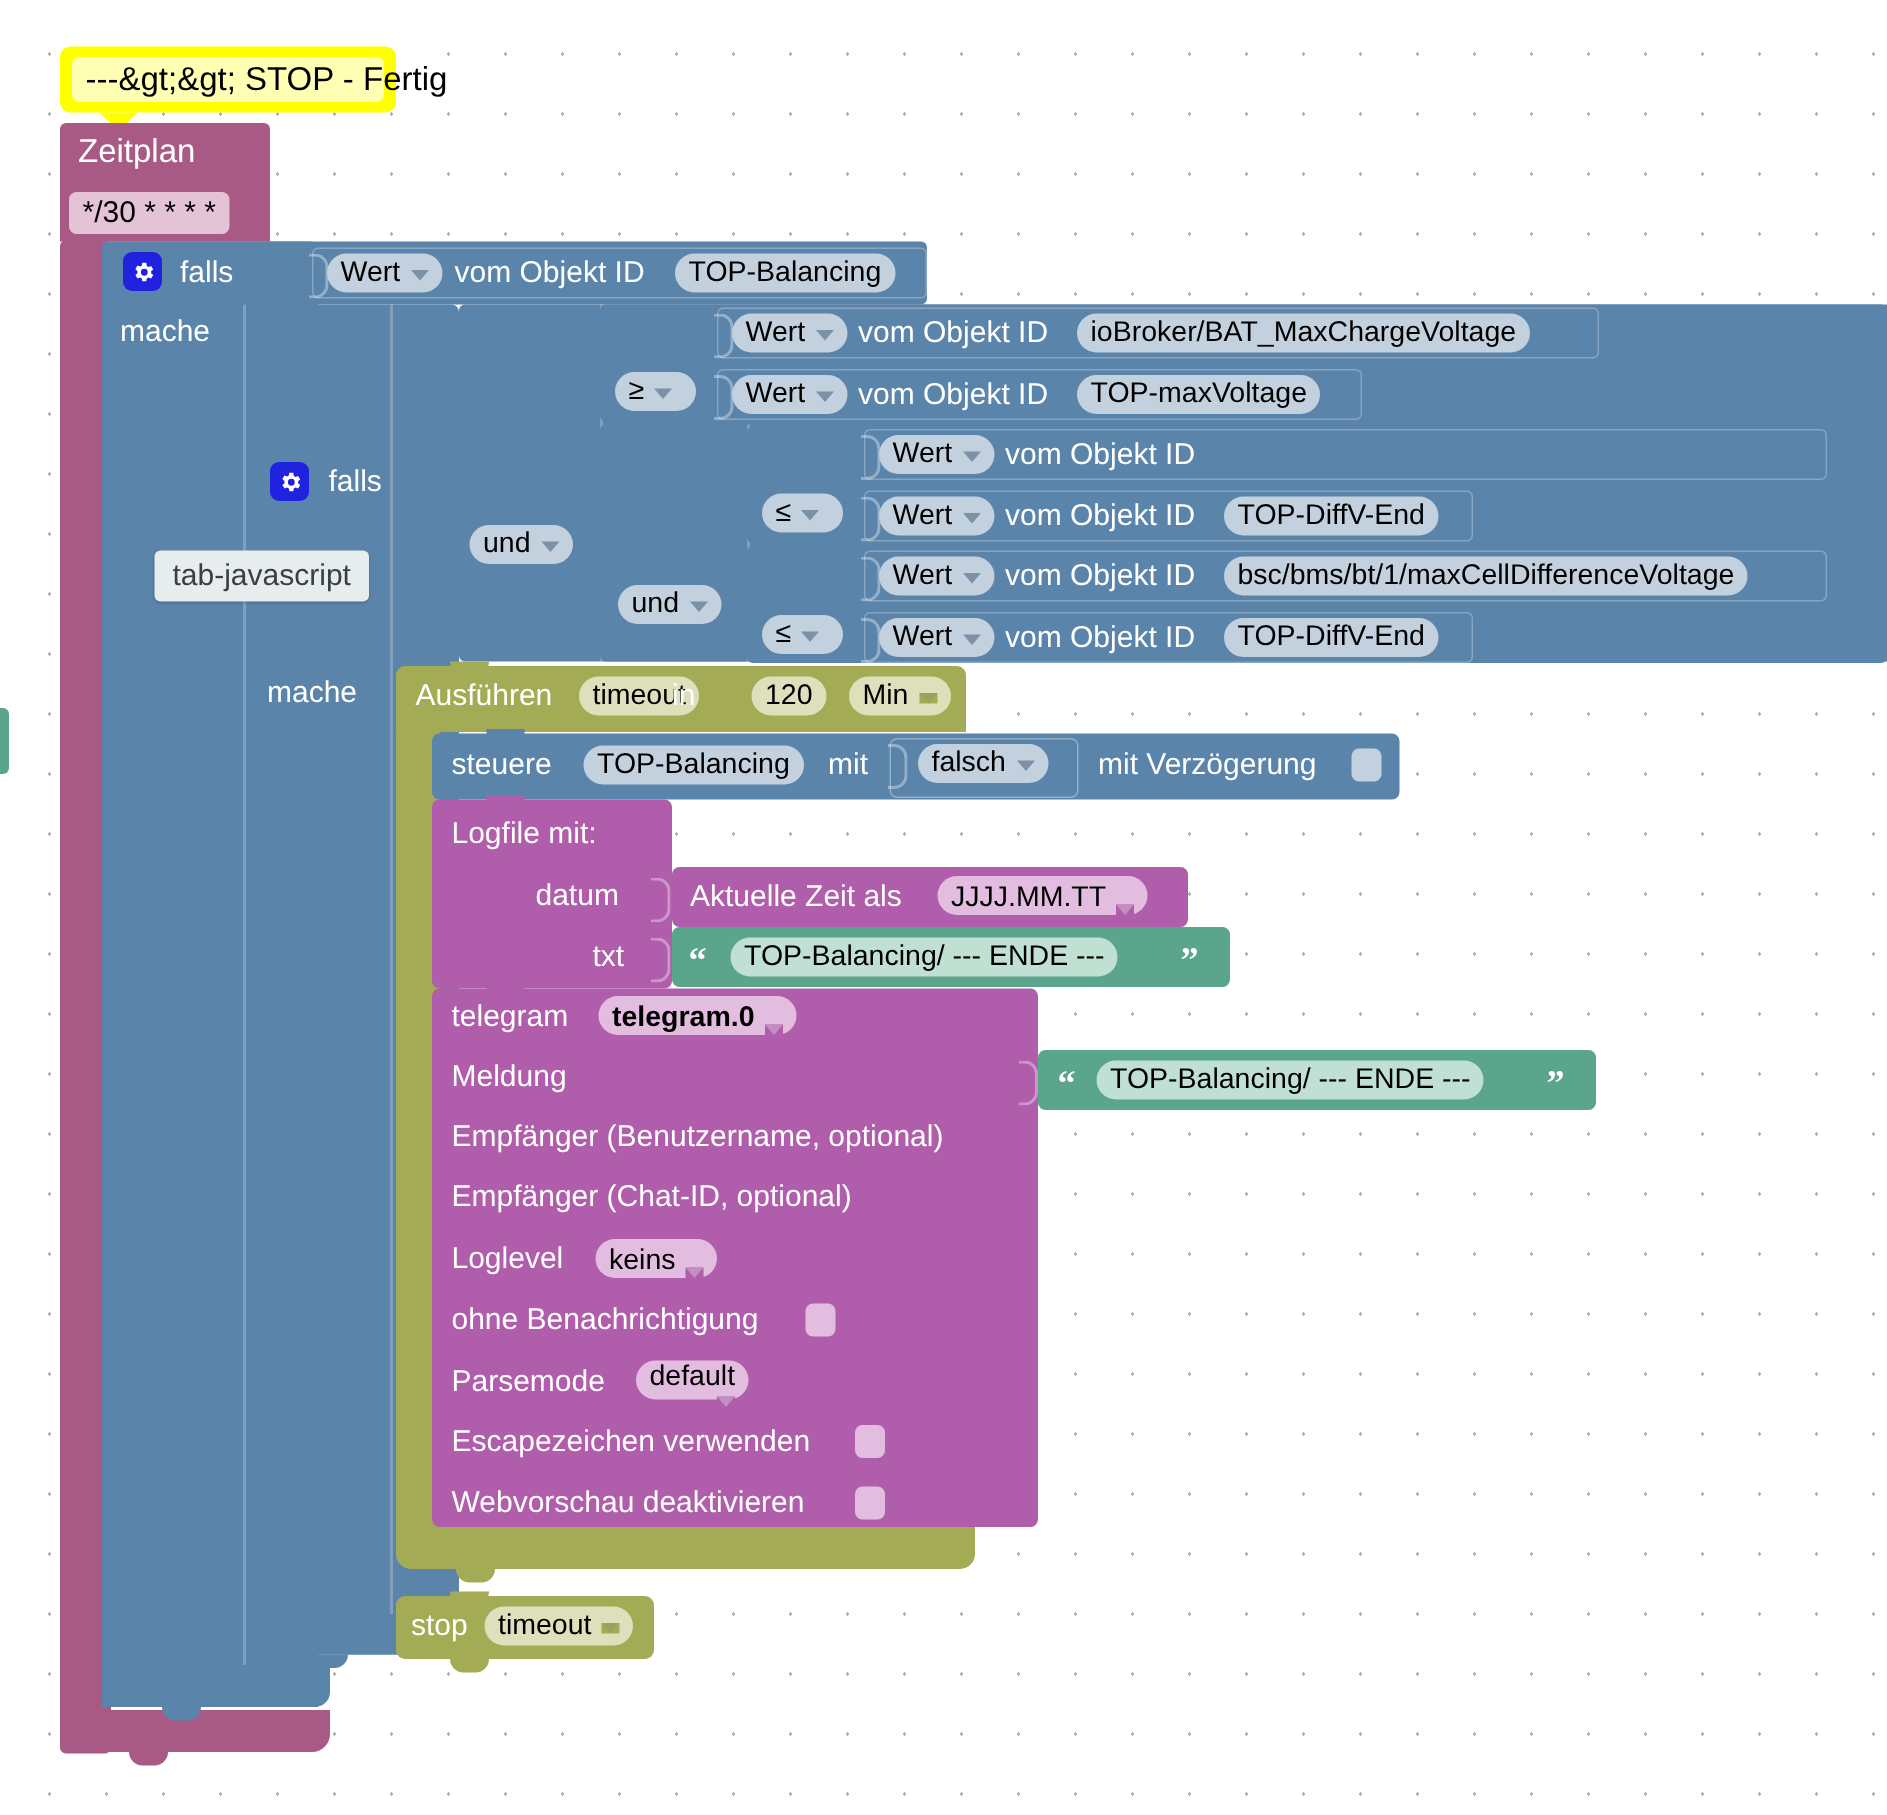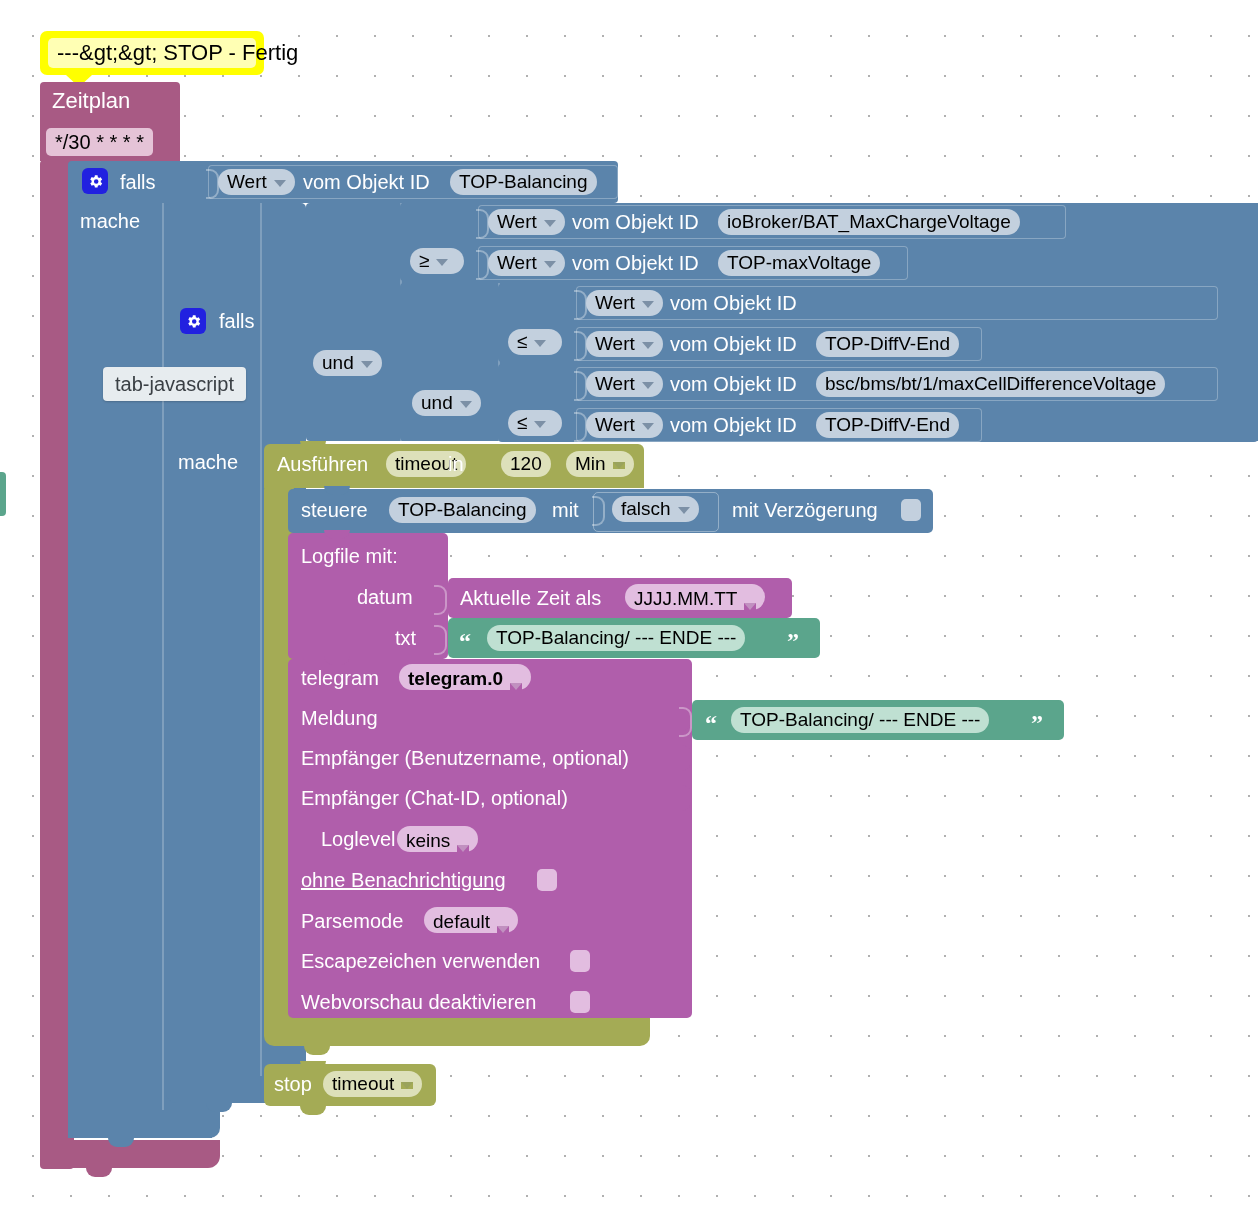--- a/index.html
+++ b/index.html
@@ -321,31 +321,31 @@
   <span class="quote" style="left:705px;top:713px;">“</span>
   <div class="field f-teal" style="left:731px;top:707px;">TOP-Balancing/ --- ENDE ---</div>
   <span class="quote" style="left:1031px;top:713px;">”</span>
 
   <span class="lbl" style="left:301px;top:748px;">Empfänger (Benutzername, optional)</span>
   <div class="plug purple" style="left:679px;top:745px;"></div>
 
   <span class="lbl" style="left:301px;top:788px;">Empfänger (Chat-ID, optional)</span>
   <div class="plug purple" style="left:679px;top:785px;"></div>
 
-  <span class="lbl" style="left:301px;top:829px;margin-left:20px;">Loglevel</span>
+  <span class="lbl" style="left:301px;top:829px;">Loglevel</span>
   <div class="field f-purple" style="left:397px;top:826px;">
     <span>keins</span>
     <span class="caret purple"></span>
   </div>
 
-  <span class="lbl" style="left:301px;top:870px;text-decoration:underline;">ohne Benachrichtigung</span>
+  <span class="lbl" style="left:301px;top:870px;">ohne Benachrichtigung</span>
   <div class="cbx pur" style="left:537px;top:869px;"></div>
 
   <span class="lbl" style="left:301px;top:911px;">Parsemode</span>
-  <div class="field f-purple" style="left:424px;top:907px;">
+  <div class="field f-purple" style="left:424px;top:907px;flex-direction:column;">
     <span>default</span>
     <span class="caret purple"></span>
   </div>
 
   <span class="lbl" style="left:301px;top:951px;">Escapezeichen verwenden</span>
   <div class="cbx pur" style="left:570px;top:950px;"></div>
 
   <span class="lbl" style="left:301px;top:992px;">Webvorschau deaktivieren</span>
   <div class="cbx pur" style="left:570px;top:991px;"></div>
 

